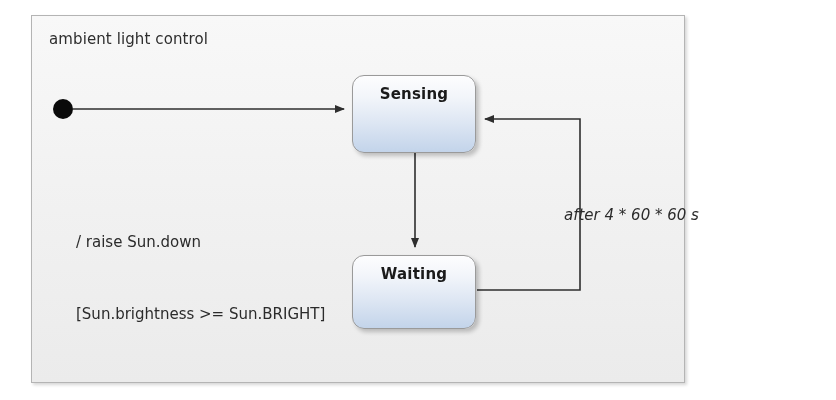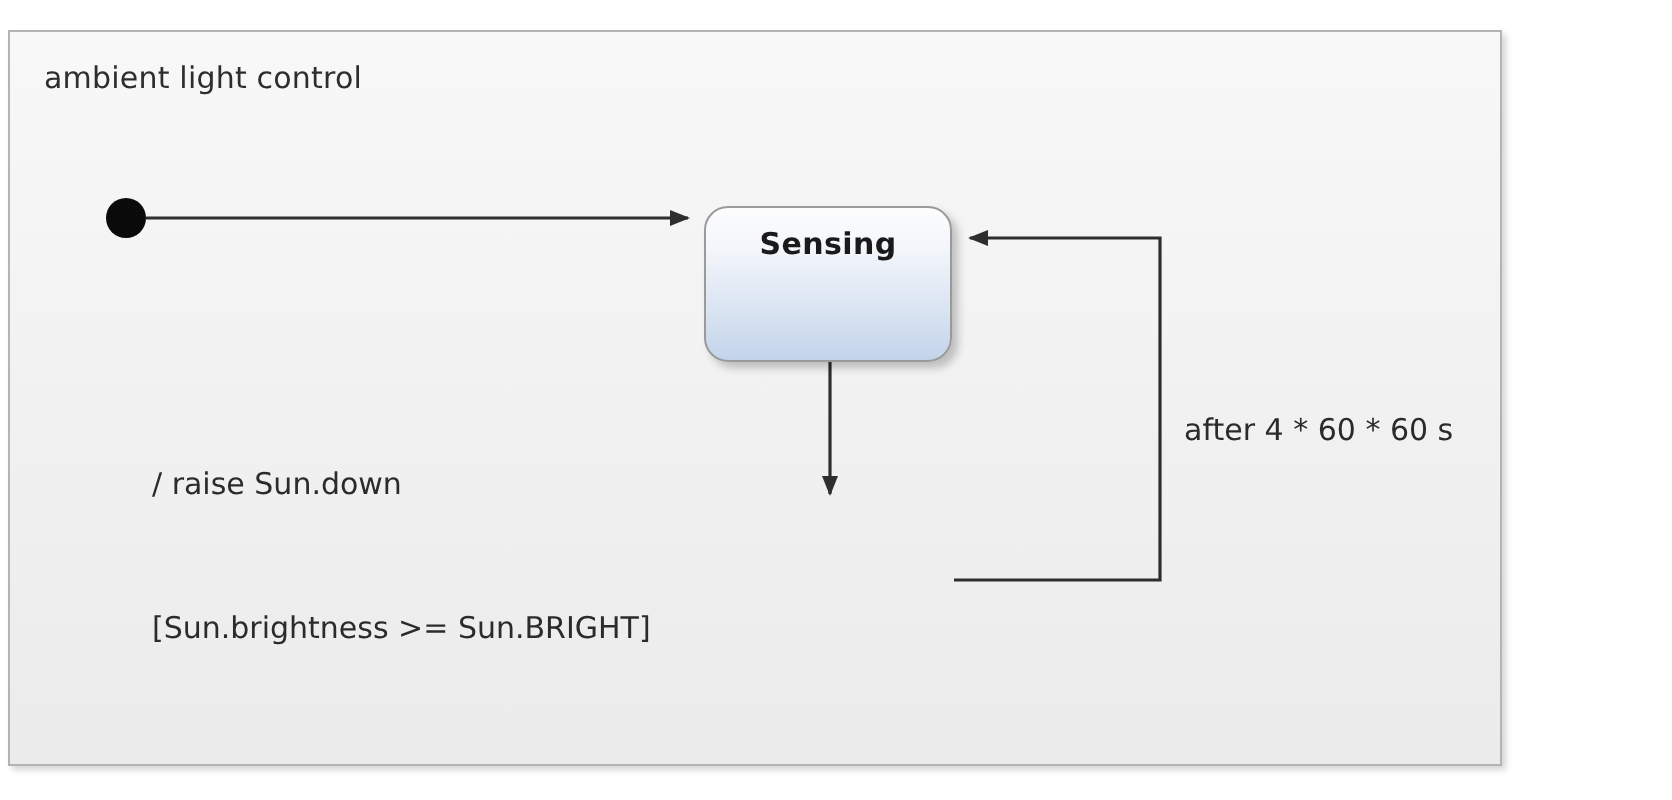--- a/index.html
+++ b/index.html
@@ -18,23 +18,23 @@
     position: relative;
     width: 836px;
     height: 400px;
     overflow: hidden;
     background: #ffffff;
   }
 
   
   .diagram-frame {
     position: absolute;
-    left: 4px;
+    left: 31px;
     top: 15px;
-    width: 747px;
+    width: 654px;
     height: 368px;
     box-sizing: border-box;
     border: 1px solid #b4b4b4;
     background: linear-gradient(to bottom, #f8f8f8 0%, #f2f2f2 45%, #ebebeb 100%);
     box-shadow: 2px 2px 3px rgba(0,0,0,0.16);
   }
 
   .frame-title {
     position: absolute;
     left: 17px;
@@ -56,21 +56,20 @@
   }
 
   
   .state-box {
     position: absolute;
     box-sizing: border-box;
     border: 1px solid #9a9a9a;
     border-radius: 12px;
     background: linear-gradient(to bottom, #fdfdfe 0%, #f2f5fa 28%, #dde6f3 62%, #c3d4ea 100%);
     box-shadow: 3px 3px 4px rgba(0,0,0,0.22);
-    margin-top: 28px;
   }
   .state-name {
     position: absolute;
     left: 0;
     right: 0;
     top: 9px;
     text-align: center;
     font-size: 15px;
     font-weight: bold;
     color: #1a1a1a;
@@ -93,21 +92,21 @@
 
   
   .transition-label {
     position: absolute;
     font-size: 15px;
     color: #2b2b2b;
     white-space: pre;
     line-height: 24px;
   }
   #label-guard { left: 76px; top: 182px; }
-  #label-after { left: 592px; top: 203px; }
+  #label-after { left: 564px; top: 203px; font-style: italic; }
 </style>
 </head>
 <body>
 
 <div id="canvas">
 
   <div class="diagram-frame">
     <div class="frame-title">ambient light control</div>
   </div>
 
@@ -130,20 +129,23 @@
 
     <path d="M477,290 L580,290 L580,119 L485,119" fill="none" stroke="#2e2e2e" stroke-width="1.6" marker-end="url(#arrow-left)"></path>
   </svg>
 
   <div class="initial-node"></div>
 
   <div class="state-box" id="state-sensing">
     <div class="state-name">Sensing</div>
   </div>
 
+  <div class="state-box" id="state-waiting">
+    <div class="state-name">Waiting</div>
+  </div>
 
   <div class="transition-label" id="label-guard">
     <div>/ raise Sun.down</div>
     <div>[Sun.brightness &gt;= Sun.BRIGHT]</div>
   </div>
 
   <div class="transition-label" id="label-after">after 4 * 60 * 60 s</div>
 
 </div>
 

